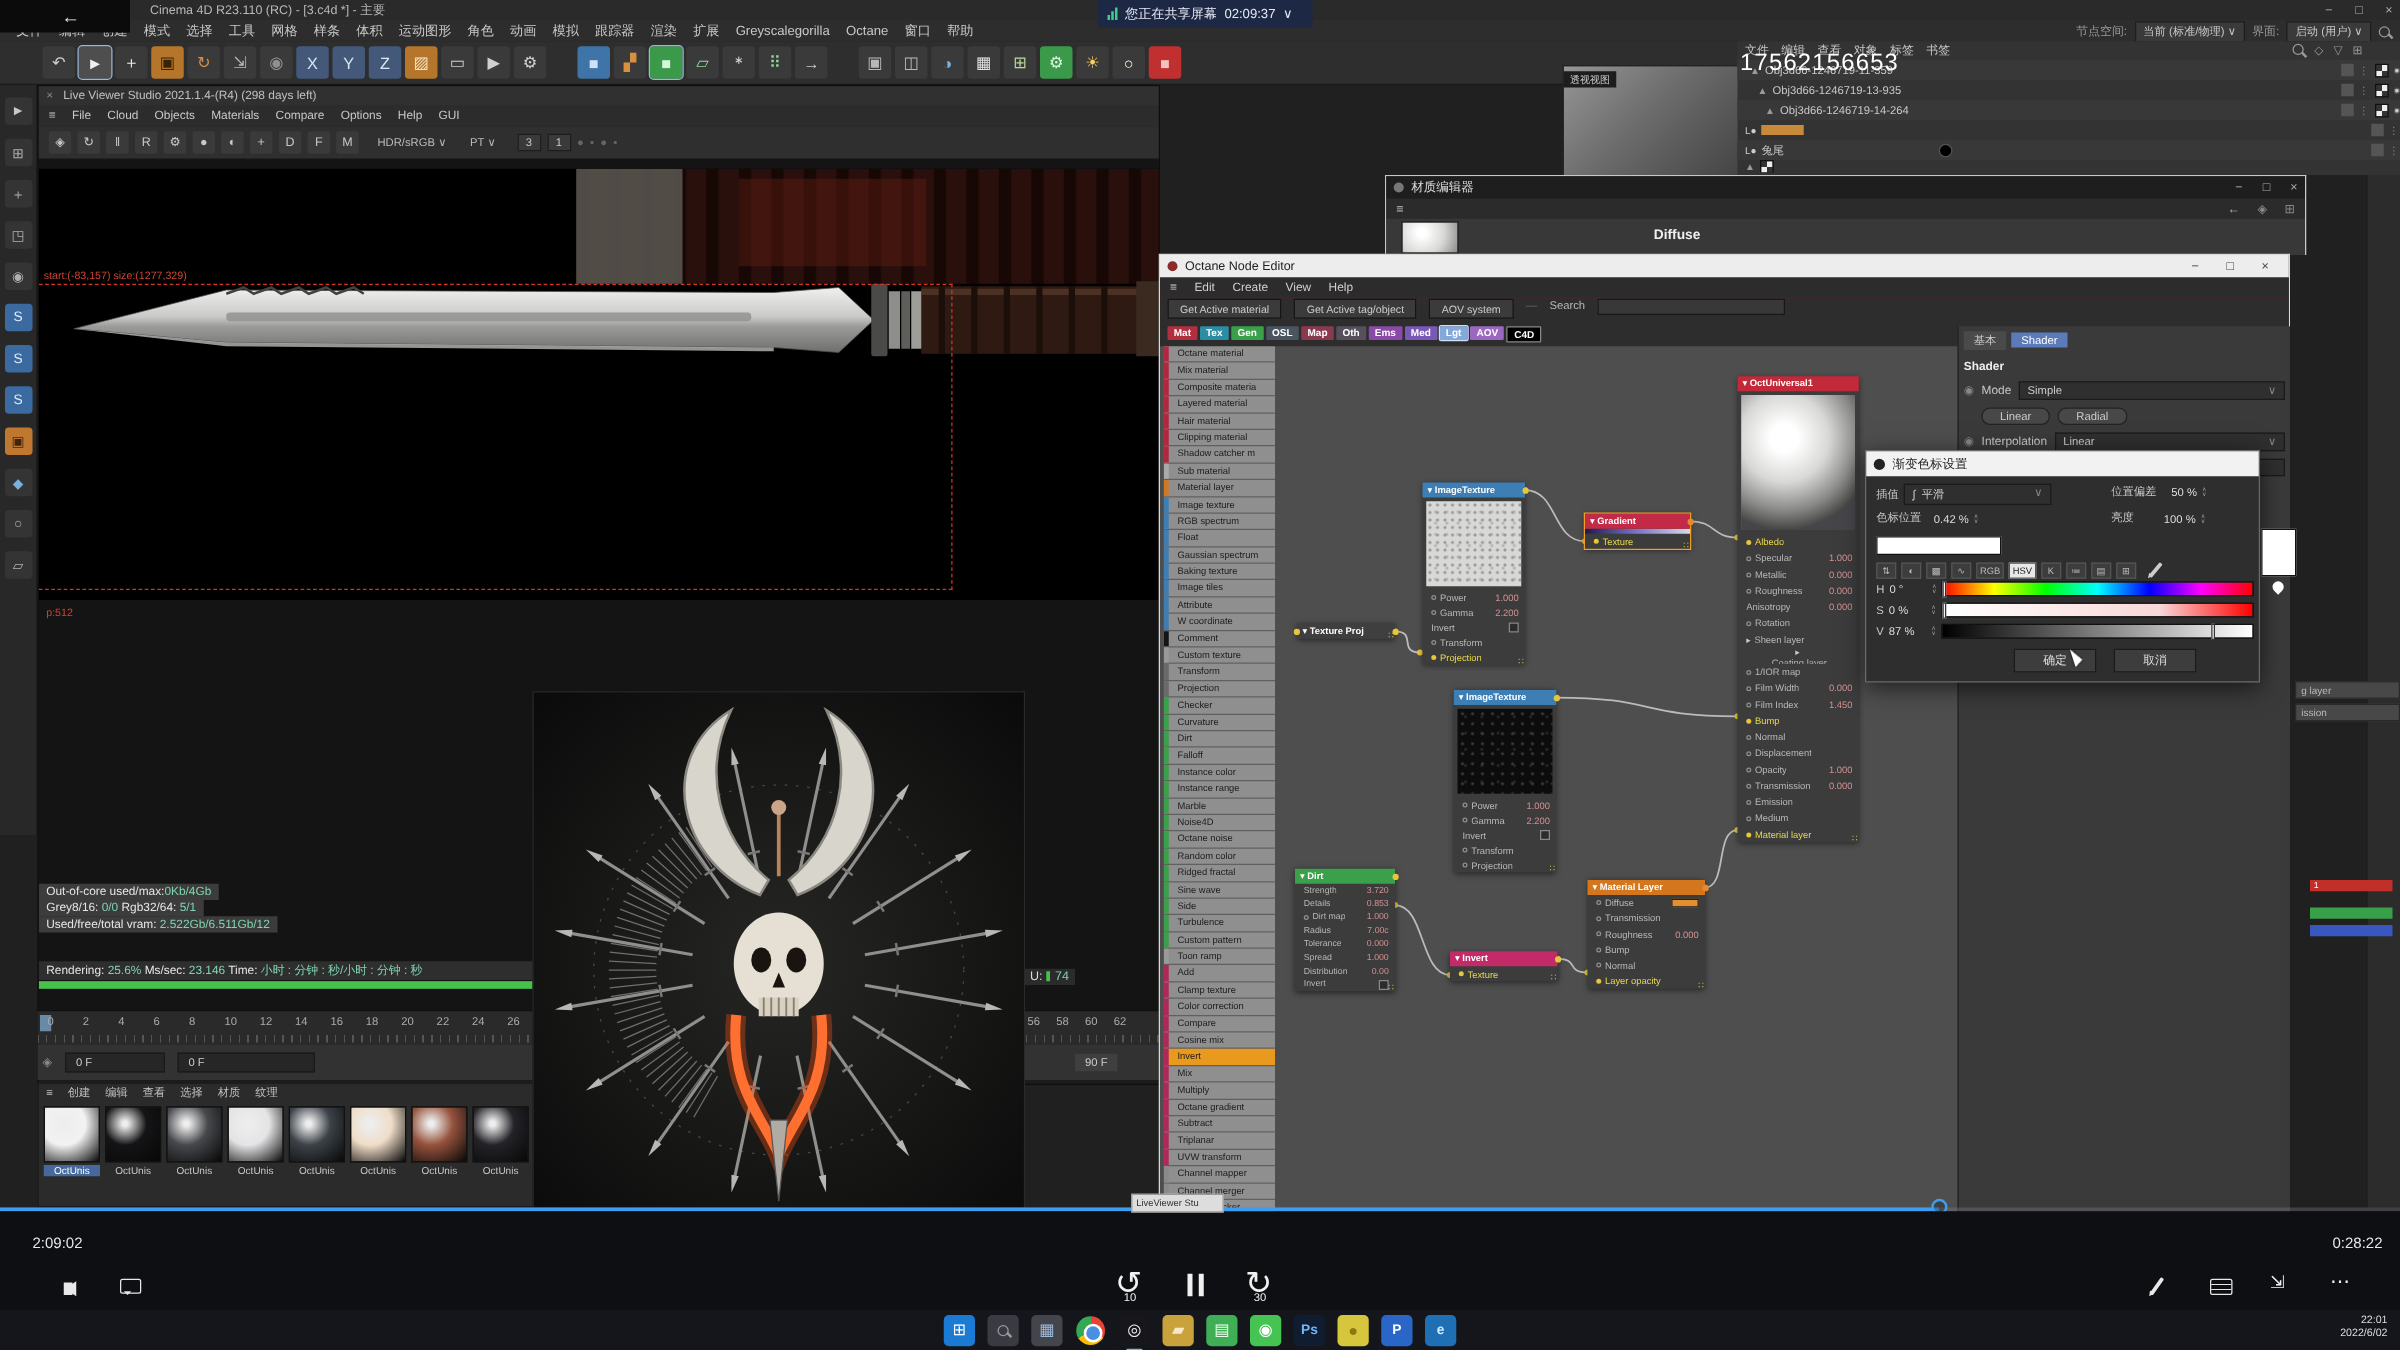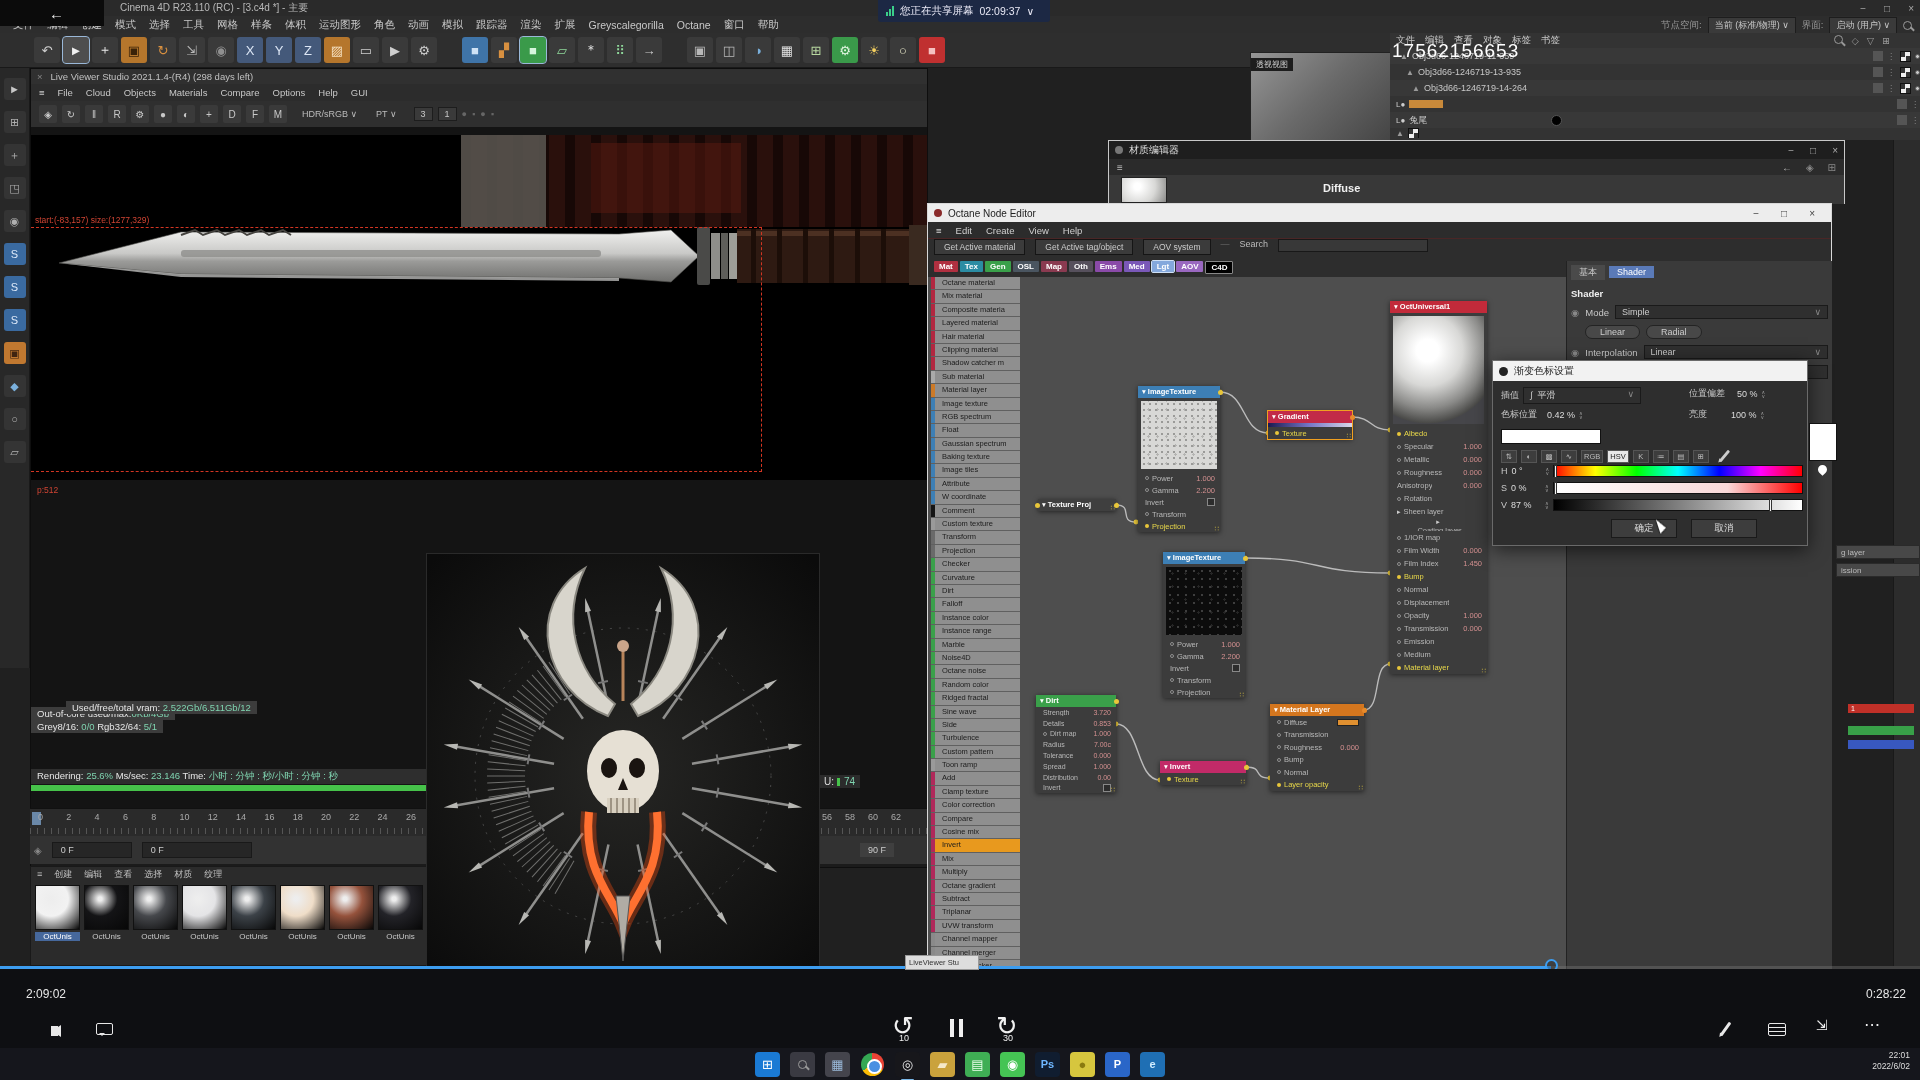--- a/index.html
+++ b/index.html
@@ -352,21 +352,21 @@
             <rect x="850" y="94" width="5" height="54" fill="#1c0e08"></rect>
           <rect x="878" y="90" width="20" height="60" fill="#3a2a20"></rect>
         </svg>
       </div>
       <div id="marquee"></div>
       <span class="redtxt" style="left:4px;top:88px">start:(-83,157) size:(1277,329)</span>
       <span class="redtxt" style="left:6px;top:358px">p:512</span>
       <div id="lv-stats">
           <div class="stat-line" style="left: 0px; top: 580px;"><span class="w">Out-of-core used/max:</span><span class="g">0Kb/4Gb</span></div>
           <div class="stat-line" style="left: 0px; top: 593px;"><span class="w">Grey8/16: </span><span class="g">0/0</span><span class="w">      Rgb32/64: </span><span class="g">5/1</span></div>
-          <div class="stat-line" style="left: 0px; top: 574px; margin-left: 35px;"><span class="w">Used/free/total vram: </span><span class="g">2.522Gb/6.511Gb/12</span></div>
+          <div class="stat-line" style="left: 0px; top: 606px;"><span class="w">Used/free/total vram: </span><span class="g">2.522Gb/6.511Gb/12</span></div>
         </div>
       <div class="stat-line" id="lv-rendering" style="left:0;top:642px;width:540px;background:#2e2e2e"><span class="w">Rendering: </span><span class="g">25.6%</span><span class="w">   Ms/sec: </span><span class="g">23.146</span><span class="w">   Time: </span><span class="g">小时 : 分钟 : 秒/小时 : 分钟 : 秒</span></div>
       <div id="lv-prog" style="top:658px">
           <i style="width: 71%;"></i>
         </div>
       <div id="ubox" style="left:788px;top:648px"><span>U:</span><i></i><b>74</b></div>
     </div>
   </div>
 
   <div id="ruler" class="abs">

